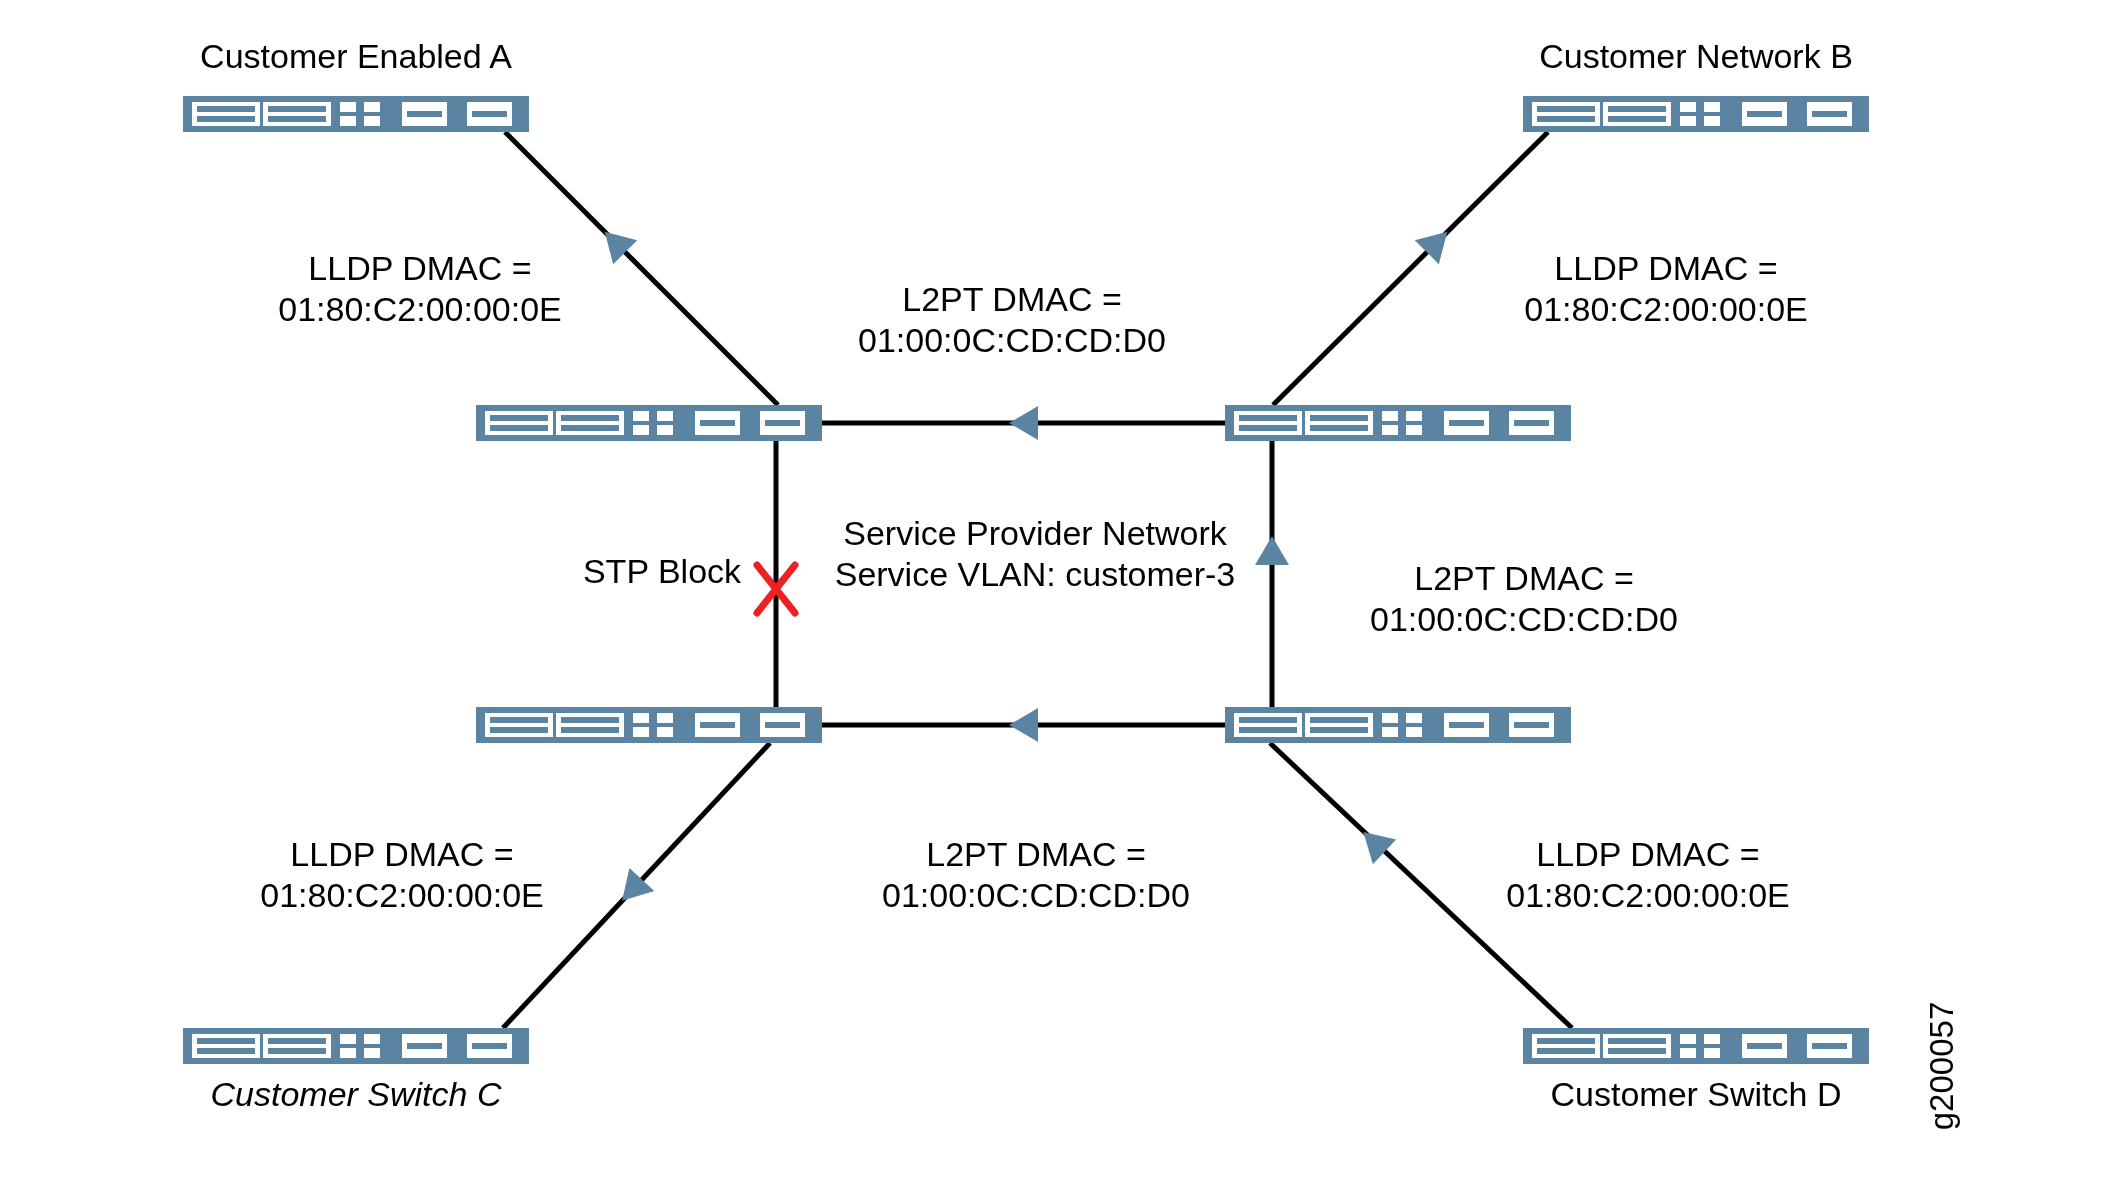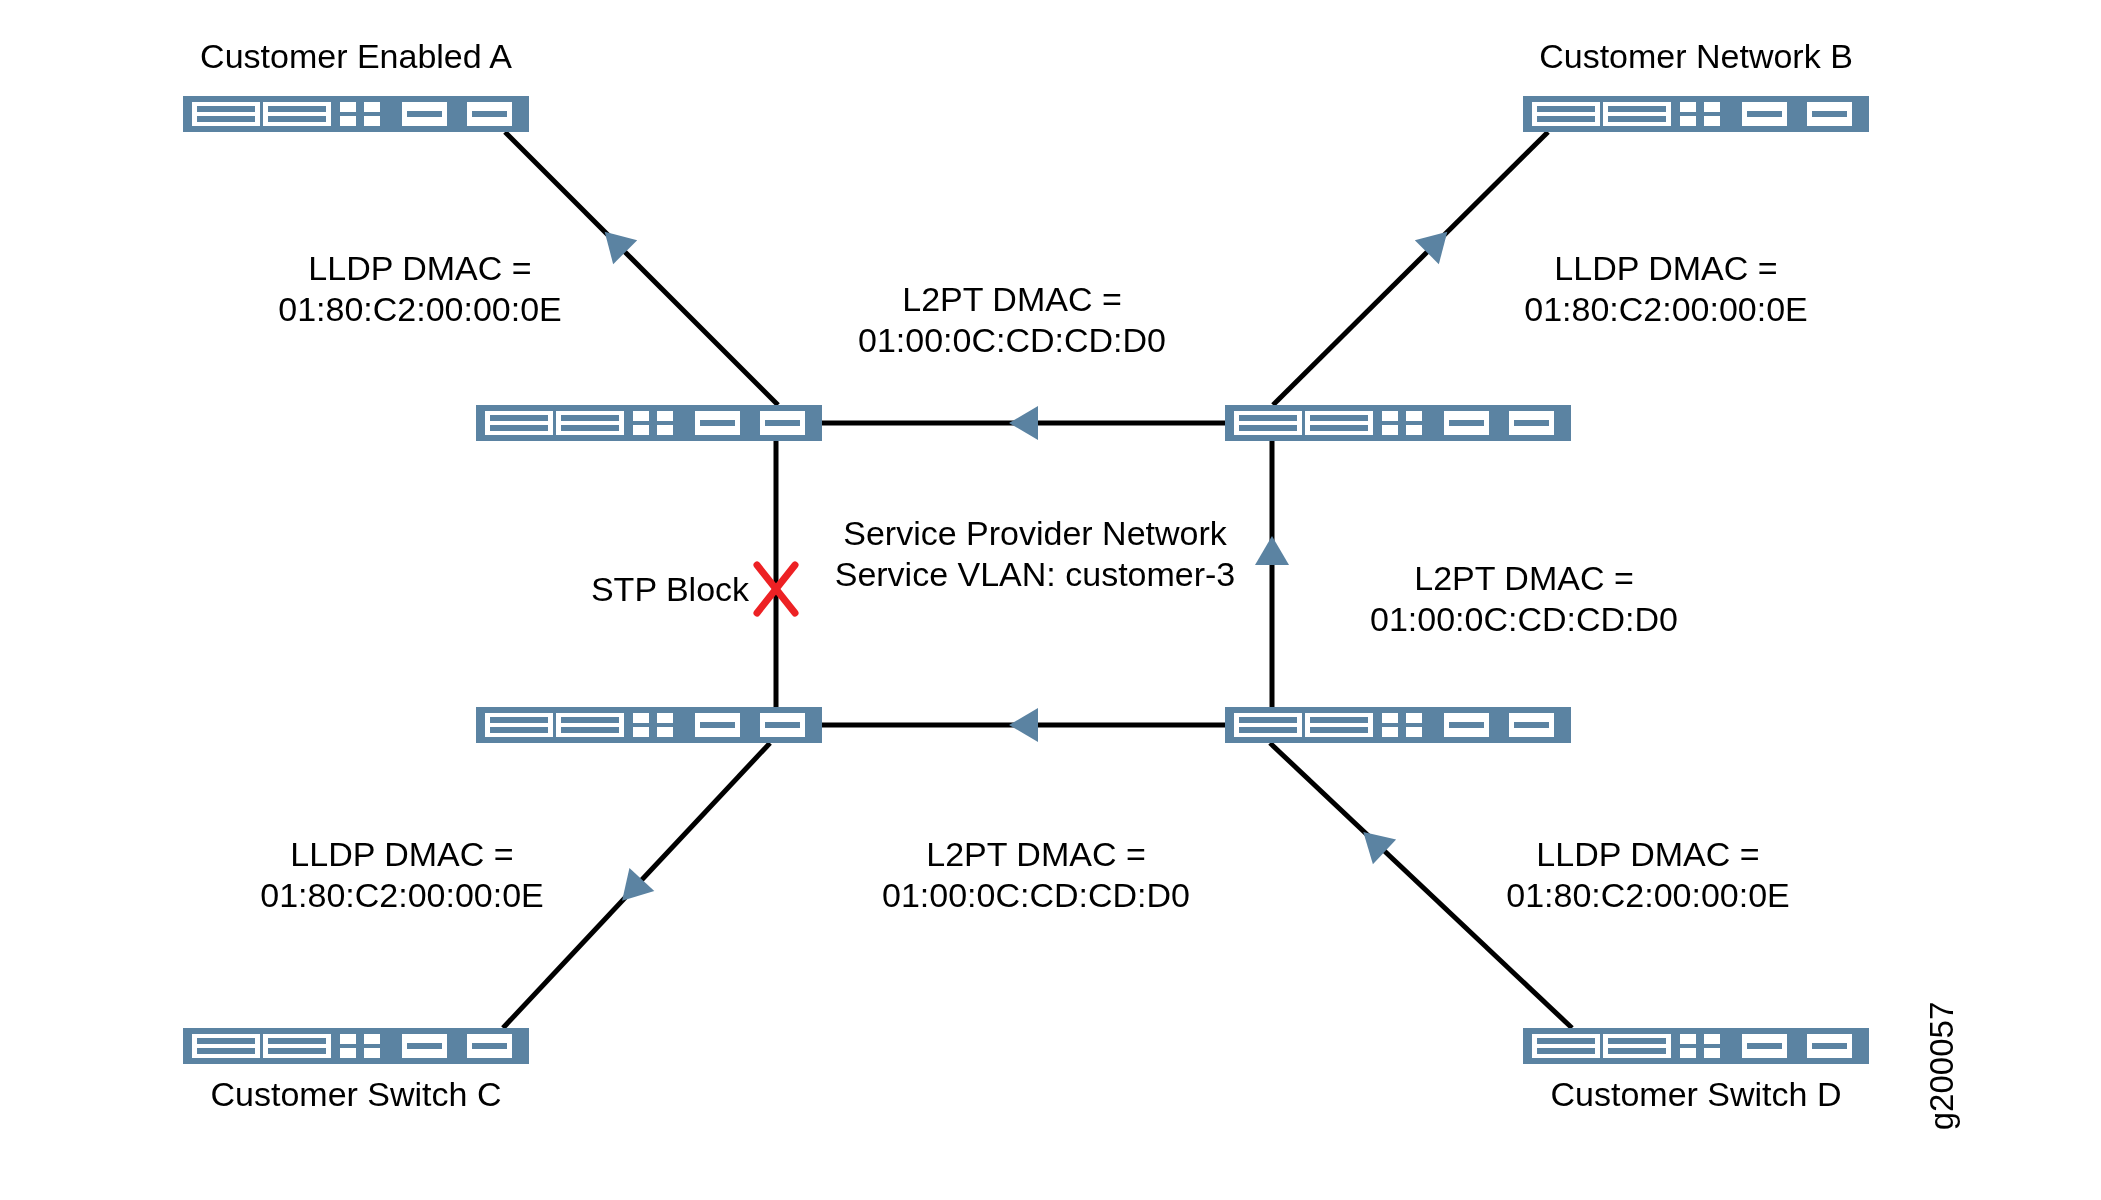--- a/index.html
+++ b/index.html
@@ -92,21 +92,21 @@
       <line x1="820" y1="725" x2="1225" y2="725" stroke="#000000" stroke-width="5"></line>
       <polygon points="16,0 -13,17 -13,-17" fill="#5b83a2" transform="translate(1025,725) rotate(180)"></polygon>
       <line x1="770" y1="743" x2="503" y2="1028" stroke="#000000" stroke-width="5"></line>
       <polygon points="16,0 -13,17 -13,-17" fill="#5b83a2" transform="translate(633,889) rotate(133)"></polygon>
       <line x1="1270" y1="743" x2="1572" y2="1028" stroke="#000000" stroke-width="5"></line>
       <polygon points="16,0 -13,17 -13,-17" fill="#5b83a2" transform="translate(1375,843) rotate(-137)"></polygon>
       <line x1="757" y1="565" x2="795" y2="613" stroke="#ed2124" stroke-width="7" stroke-linecap="round"></line>
       <line x1="757" y1="613" x2="795" y2="565" stroke="#ed2124" stroke-width="7" stroke-linecap="round"></line>
     </svg>
 
-  <div class="stp-label" id="stp-label" style="left: 662px; top: 589px; margin-left: 8px;">STP Block</div>
+  <div class="stp-label" id="stp-label" style="left: 662px; top: 571px;">STP Block</div>
 
   <div class="watermark" id="watermark" style="left: 1942px; top: 1066px;">g200057</div>
 <div class="switch" style="left: 183px; top: 96px;">
       <div class="port-lg" style="left:9px">
         <div class="bar t"></div>
         <div class="bar b"></div>
       </div>
       <div class="port-lg" style="left:80px">
         <div class="bar t"></div>
         <div class="bar b"></div>
@@ -237,21 +237,21 @@
       <div class="sq" style="left:181px;top:6px"></div>
       <div class="sq" style="left:157px;top:20px"></div>
       <div class="sq" style="left:181px;top:20px"></div>
       <div class="port-sm" style="left:219px">
         <div class="bar"></div>
       </div>
       <div class="port-sm" style="left:284px">
         <div class="bar"></div>
       </div>
     </div>
-    <div class="node-label" style="left: 356px; top: 1094px;">Customer Switch C</div>
+    <div class="node-label" style="left: 356px; top: 1094px; font-style: italic;">Customer Switch C</div>
     <div class="switch" style="left: 1523px; top: 1028px;">
       <div class="port-lg" style="left:9px">
         <div class="bar t"></div>
         <div class="bar b"></div>
       </div>
       <div class="port-lg" style="left:80px">
         <div class="bar t"></div>
         <div class="bar b"></div>
       </div>
       <div class="sq" style="left:157px;top:6px"></div>

